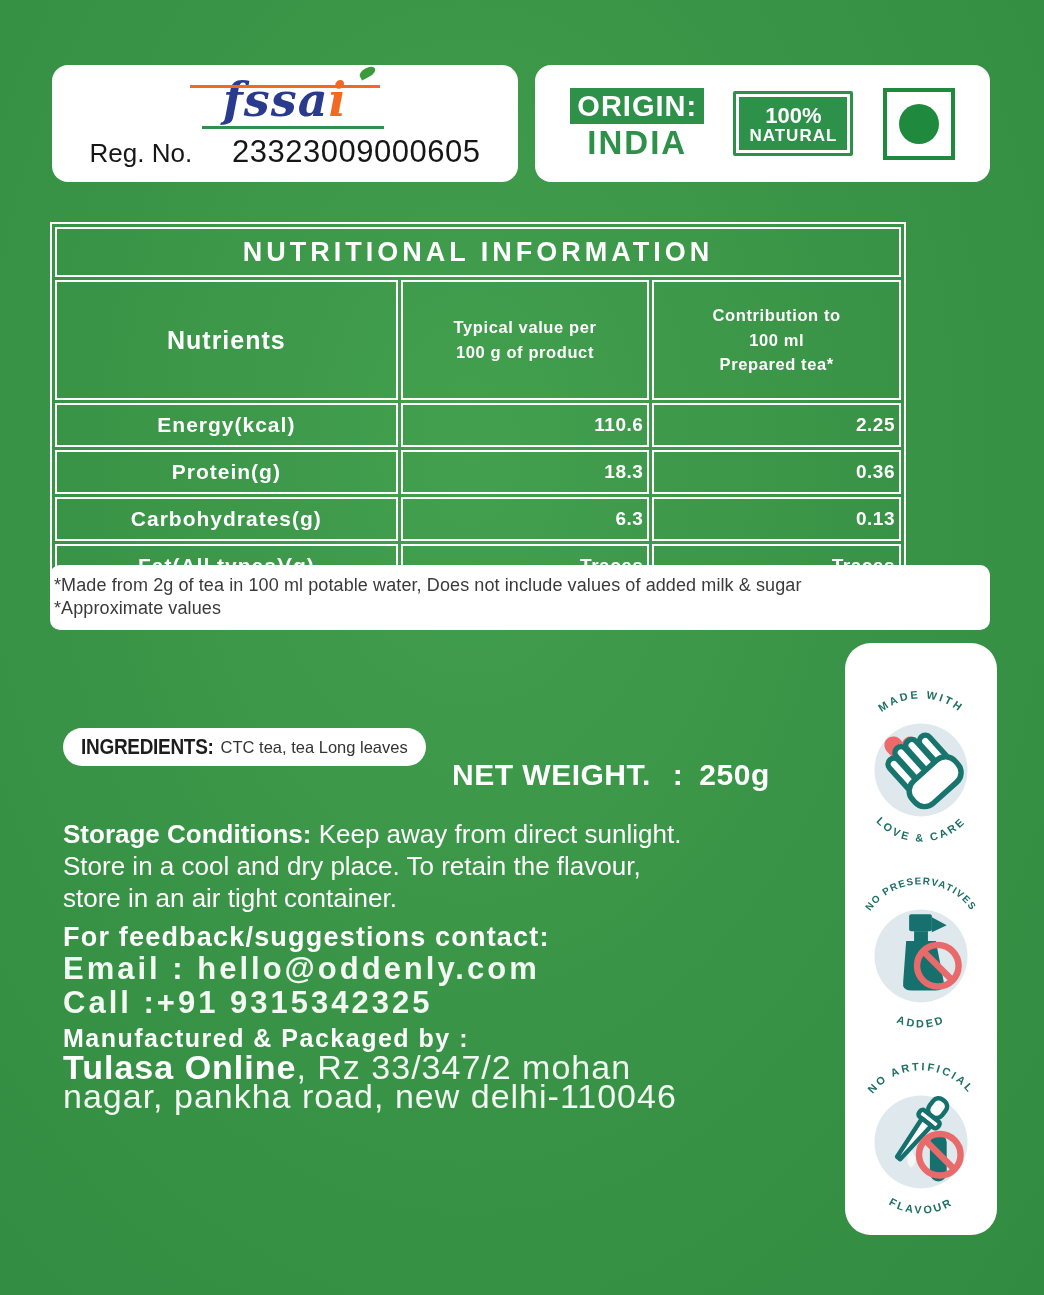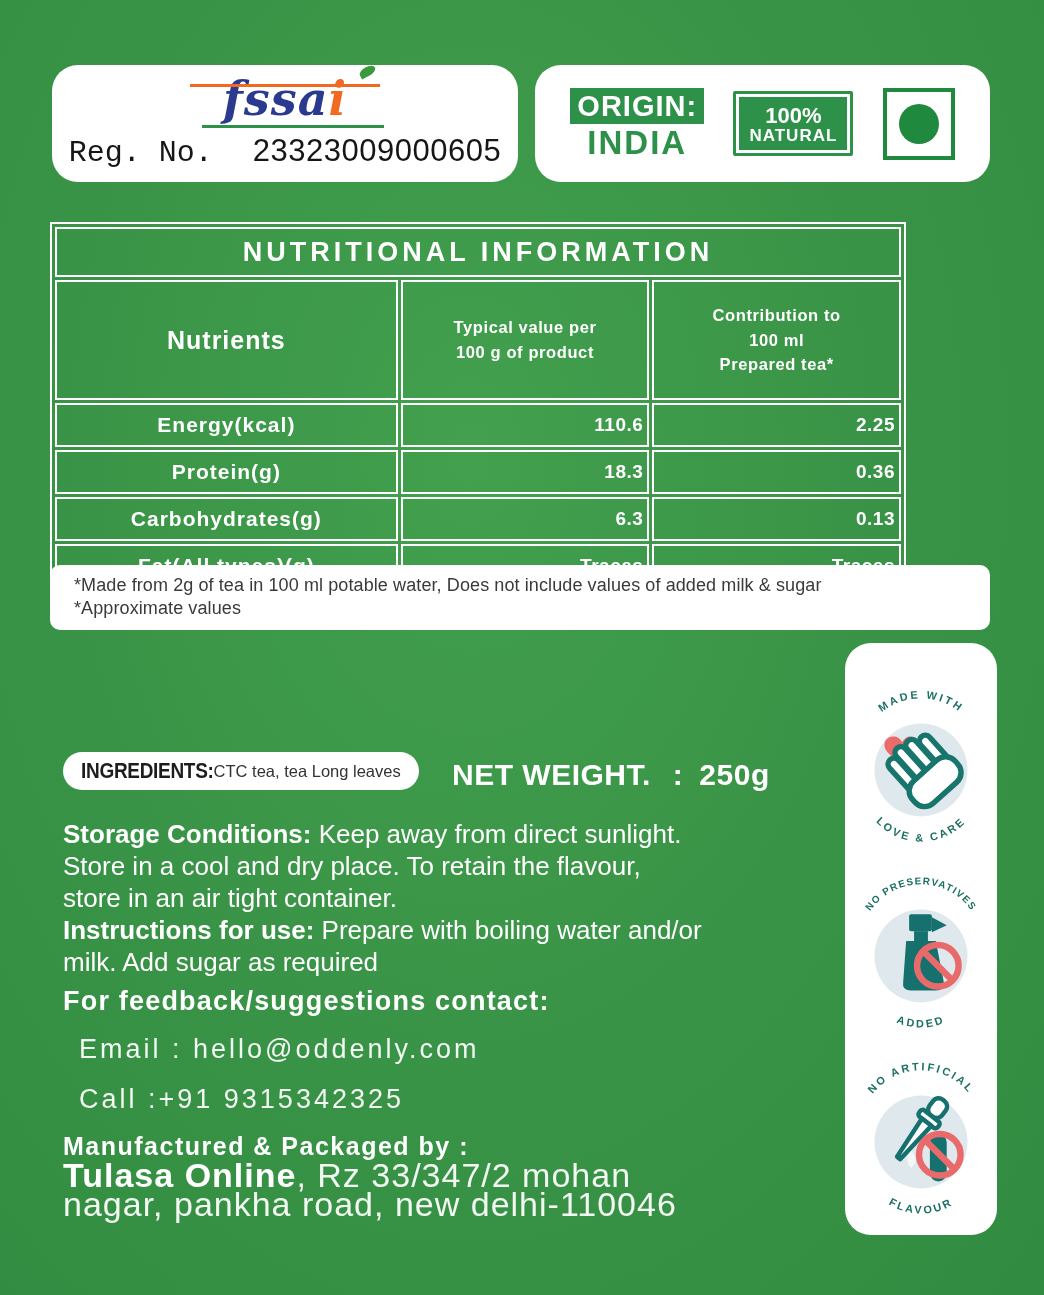--- a/index.html
+++ b/index.html
@@ -1,31 +1,31 @@
 <!DOCTYPE html>
 <html><head>
 <meta charset="utf-8">
 <style>
   html,body{margin:0;padding:0;}
   body{font-family:"Liberation Sans",sans-serif;}
   .page{position:relative;width:1044px;height:1295px;overflow:hidden;
         background:radial-gradient(ellipse at 45% 35%, #42A04E 0%, #3A9447 48%, #318C41 100%);}
 
   
-  .card{position:absolute;background:#fff;border-radius:26px;}
+  .card{position:absolute;background:#fff;border-radius:16px;}
   .fssai-card{left:52px;top:65px;width:466px;height:117px;display:flex;flex-direction:column;align-items:center;justify-content:center;}
   .fssai-logo{position:relative;width:250px;height:58px;margin-top:-4px;text-align:center;}
   .fssai-word{font-family:"DejaVu Serif",serif;font-style:italic;font-weight:bold;font-size:46px;line-height:52px;letter-spacing:1px;}
   .fssai-main{color:#2A3A8E;}
   .fssai-i{color:#F26A21;}
   .fssai-line-orange{position:absolute;left:30px;right:30px;top:11px;height:3px;background:#F26A21;}
   .fssai-line-green{position:absolute;left:42px;right:26px;bottom:3px;height:3px;background:#2E9149;}
   .fssai-leaf{position:absolute;right:34px;top:-6px;width:17px;height:9px;background:#3A9A3C;border-radius:50% 50% 50% 0;transform:rotate(-28deg);}
   .reg-line{display:flex;align-items:baseline;gap:40px;margin-top:2px;color:#161616;}
-  .reg-label{font-size:30px;font-family:Liberation Mono, monospace;}
+  .reg-label{font-size:26px;}
   .reg-number{font-size:31px;letter-spacing:0.5px;}
 
   .stamps-card{left:535px;top:65px;width:455px;height:117px;display:flex;align-items:center;justify-content:space-evenly;padding:0 6px;box-sizing:border-box;}
   .origin-stamp{text-align:center;line-height:1;}
   .origin-top{display:inline-block;background:#2E9149;color:#fff;font-weight:bold;font-size:29px;letter-spacing:1px;padding:4px 7px 3px;}
   .origin-bottom{color:#2E9149;font-weight:bold;font-size:33px;letter-spacing:2px;margin-top:2px;}
   .natural-stamp{border:3px solid #2E9149;padding:3px;border-radius:2px;}
   .natural-inner{background:#2E9149;color:#fff;text-align:center;padding:7px 10px 6px;line-height:1.05;}
   .natural-top{font-weight:bold;font-size:22px;}
   .natural-bottom{font-weight:bold;font-size:17px;letter-spacing:1px;}
@@ -37,36 +37,36 @@
   .ntable td{border:2px solid #fff;text-align:center;vertical-align:middle;padding:2px 4px;}
   .title-row td{height:42px;font-size:27px;font-weight:bold;letter-spacing:4px;}
   .head-row td{height:112px;}
   .col-nutrients{width:40.8%;font-size:25px;font-weight:bold;letter-spacing:1px;}
   .small-head{width:29.6%;font-size:16.5px;font-weight:bold;letter-spacing:0.6px;line-height:1.5;white-space:pre-line;}
   .data-row td{height:36px;font-weight:bold;}
   .data-row .nname{font-size:21px;letter-spacing:1px;}
   .data-row .nval{font-size:19px;letter-spacing:0.5px;text-align:right;}
 
   .footnote{position:absolute;left:50px;top:565px;width:940px;box-sizing:border-box;background:#fff;border-radius:10px;
-            padding:9px 24px;color:#3a3a3a;font-size:18px;line-height:1.3;letter-spacing:0.1px;}
-
-  
-  .ingredients-pill{position:absolute;left:63px;top:752px;background:#fff;border-radius:20px;padding:8px 18px;display:flex;align-items:baseline;white-space:nowrap;}
+            padding:9px 4px;color:#3a3a3a;font-size:18px;line-height:1.3;letter-spacing:0.1px;}
+
+  
+  .ingredients-pill{position:absolute;left:63px;top:728px;background:#fff;border-radius:20px;padding:8px 18px;display:flex;align-items:baseline;gap:7px;white-space:nowrap;}
   .ing-label{font-size:19px;font-weight:bold;color:#1d1d1d;letter-spacing:-0.3px;transform:scaleY(1.12);display:inline-block;}
   .ing-value{font-size:16.5px;color:#333;}
   .net-weight{position:absolute;left:452px;top:758px;display:flex;align-items:baseline;color:#fff;font-weight:bold;font-size:30px;letter-spacing:0.5px;}
   .nw-sep{margin:0 16px 0 22px;}
 
   
   .info-block{position:absolute;left:63px;top:818px;width:780px;color:#fff;}
   .para{font-size:26px;line-height:32px;margin:0;}
   .para .plabel{font-weight:bold;}
   .pre{white-space:pre-line;}
   .contact-heading{font-size:27px;line-height:30px;font-weight:bold;letter-spacing:1.2px;margin:8px 0 0;}
-  .contact-line{font-size:27px;line-height:34px;letter-spacing:3px;margin:16px;color:#f2f8f2;font-weight:400;}
+  .contact-line{font-size:31px;line-height:34px;letter-spacing:3px;margin:0;color:#f2f8f2;font-weight:700;}
   .mfg-label{font-size:25px;line-height:29px;font-weight:bold;letter-spacing:1.5px;margin:4px 0 0;}
   .mfg-line{font-size:34px;line-height:29px;letter-spacing:1px;margin:0;color:#f2f8f2;}
   .mfg-name{font-weight:bold;color:#fff;}
 
   
   .badge-panel{position:absolute;left:845px;top:643px;width:152px;height:592px;background:#fff;border-radius:26px;
                display:flex;flex-direction:column;align-items:center;padding-top:28px;box-sizing:border-box;gap:4px;}
   .badge{width:152px;height:182px;}
   .arc-text{fill:#1C6F63;font-family:"Liberation Sans",sans-serif;font-weight:bold;font-size:11px;letter-spacing:2.5px;}
   .arc-text.long{font-size:10px;letter-spacing:1.3px;}
@@ -155,22 +155,20 @@
   <div class="net-weight">
     <span>NET WEIGHT.</span>
     <span class="nw-sep">:</span>
     <span>250g</span>
   </div>
 
   <div class="info-block">
     <p class="para"><span class="plabel">Storage Conditions:</span><span class="pre"> Keep away from direct sunlight.
 Store in a cool and dry place. To retain the flavour,
 store in an air tight container.</span></p>
-    <p class="para"><span class="plabel">Instructions for use:</span><span class="pre"> Prepare with boiling water and/or
-milk. Add sugar as required</span></p>
     <p class="contact-heading">For feedback/suggestions contact:</p>
     <p class="contact-line">Email : hello@oddenly.com</p>
     <p class="contact-line">Call :+91 9315342325</p>
     <p class="mfg-label">Manufactured &amp; Packaged by :</p>
     <p class="mfg-line"><span class="mfg-name">Tulasa Online</span><span class="pre">, Rz 33/347/2 mohan
 nagar, pankha road, new delhi-110046</span></p>
   </div>
 
   <div class="badge-panel">
 

